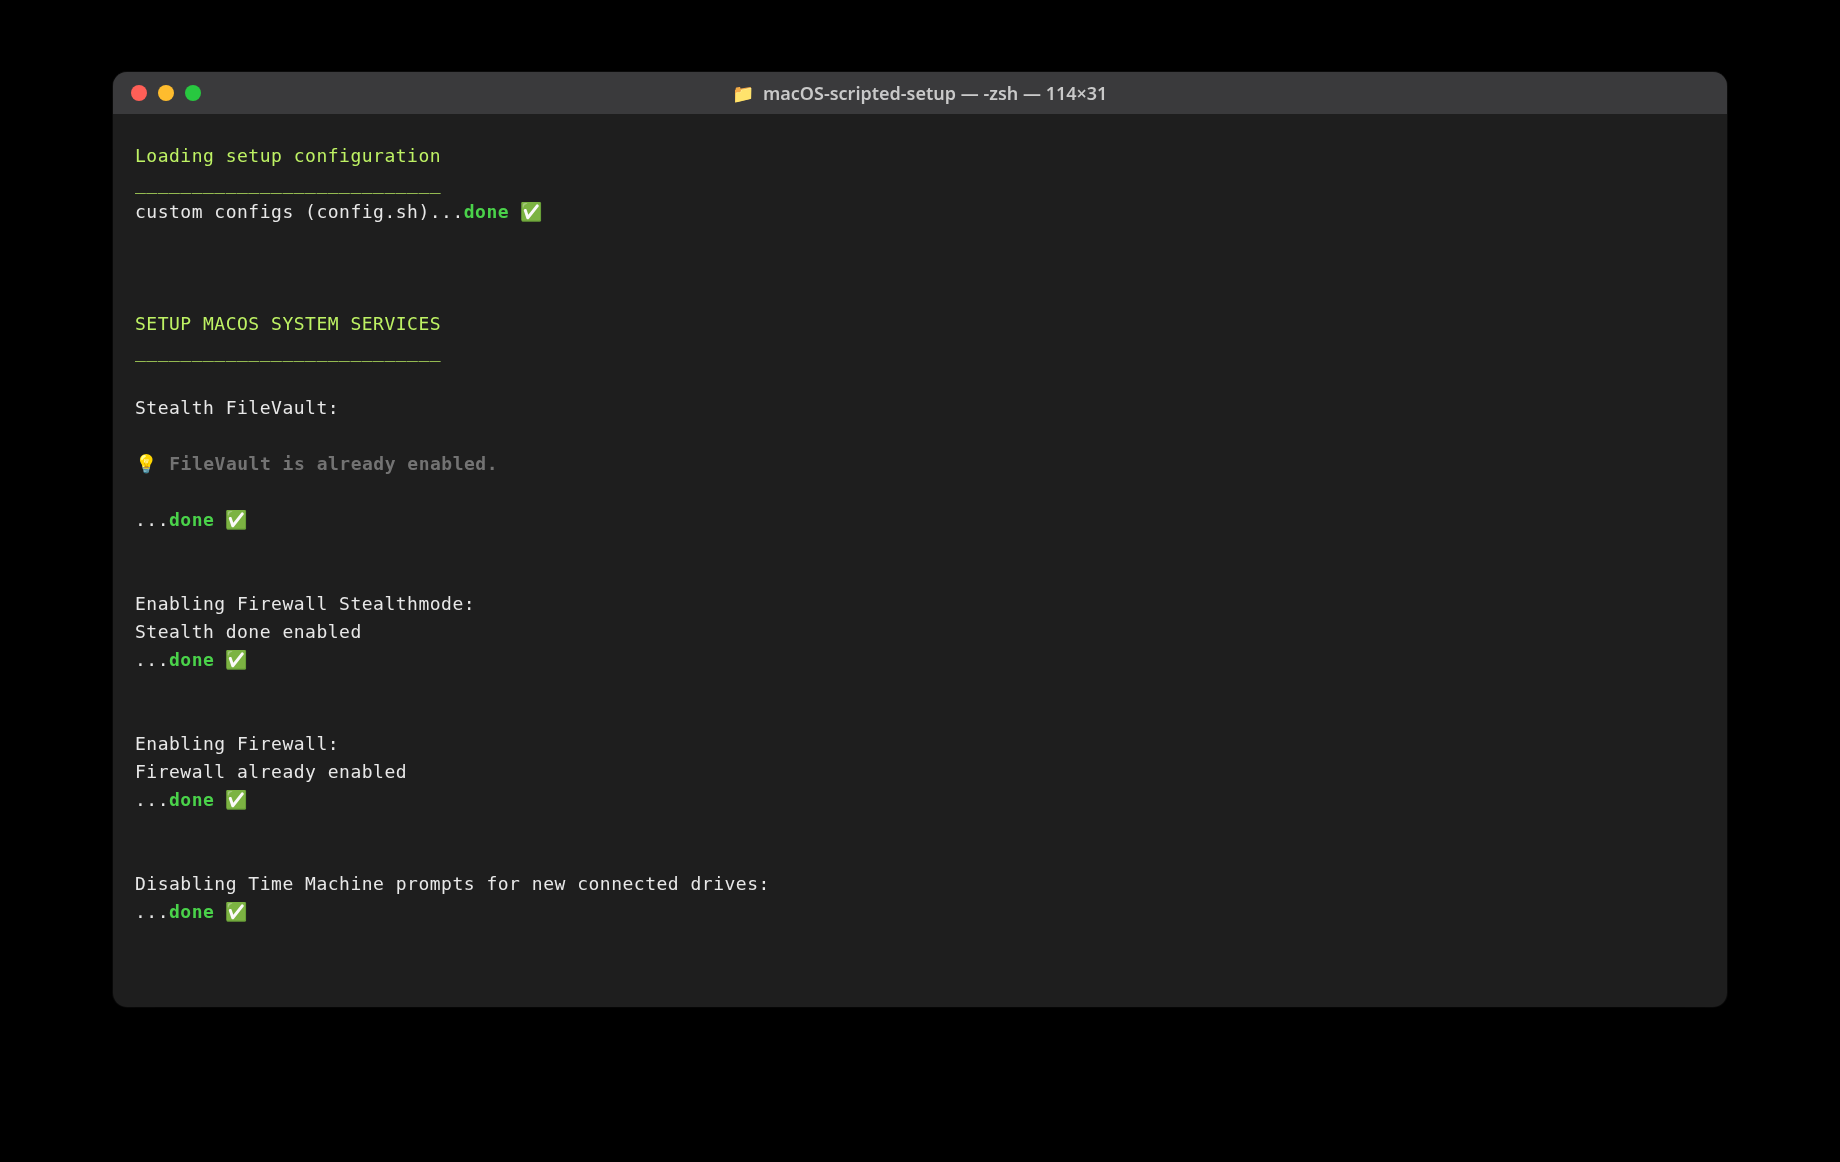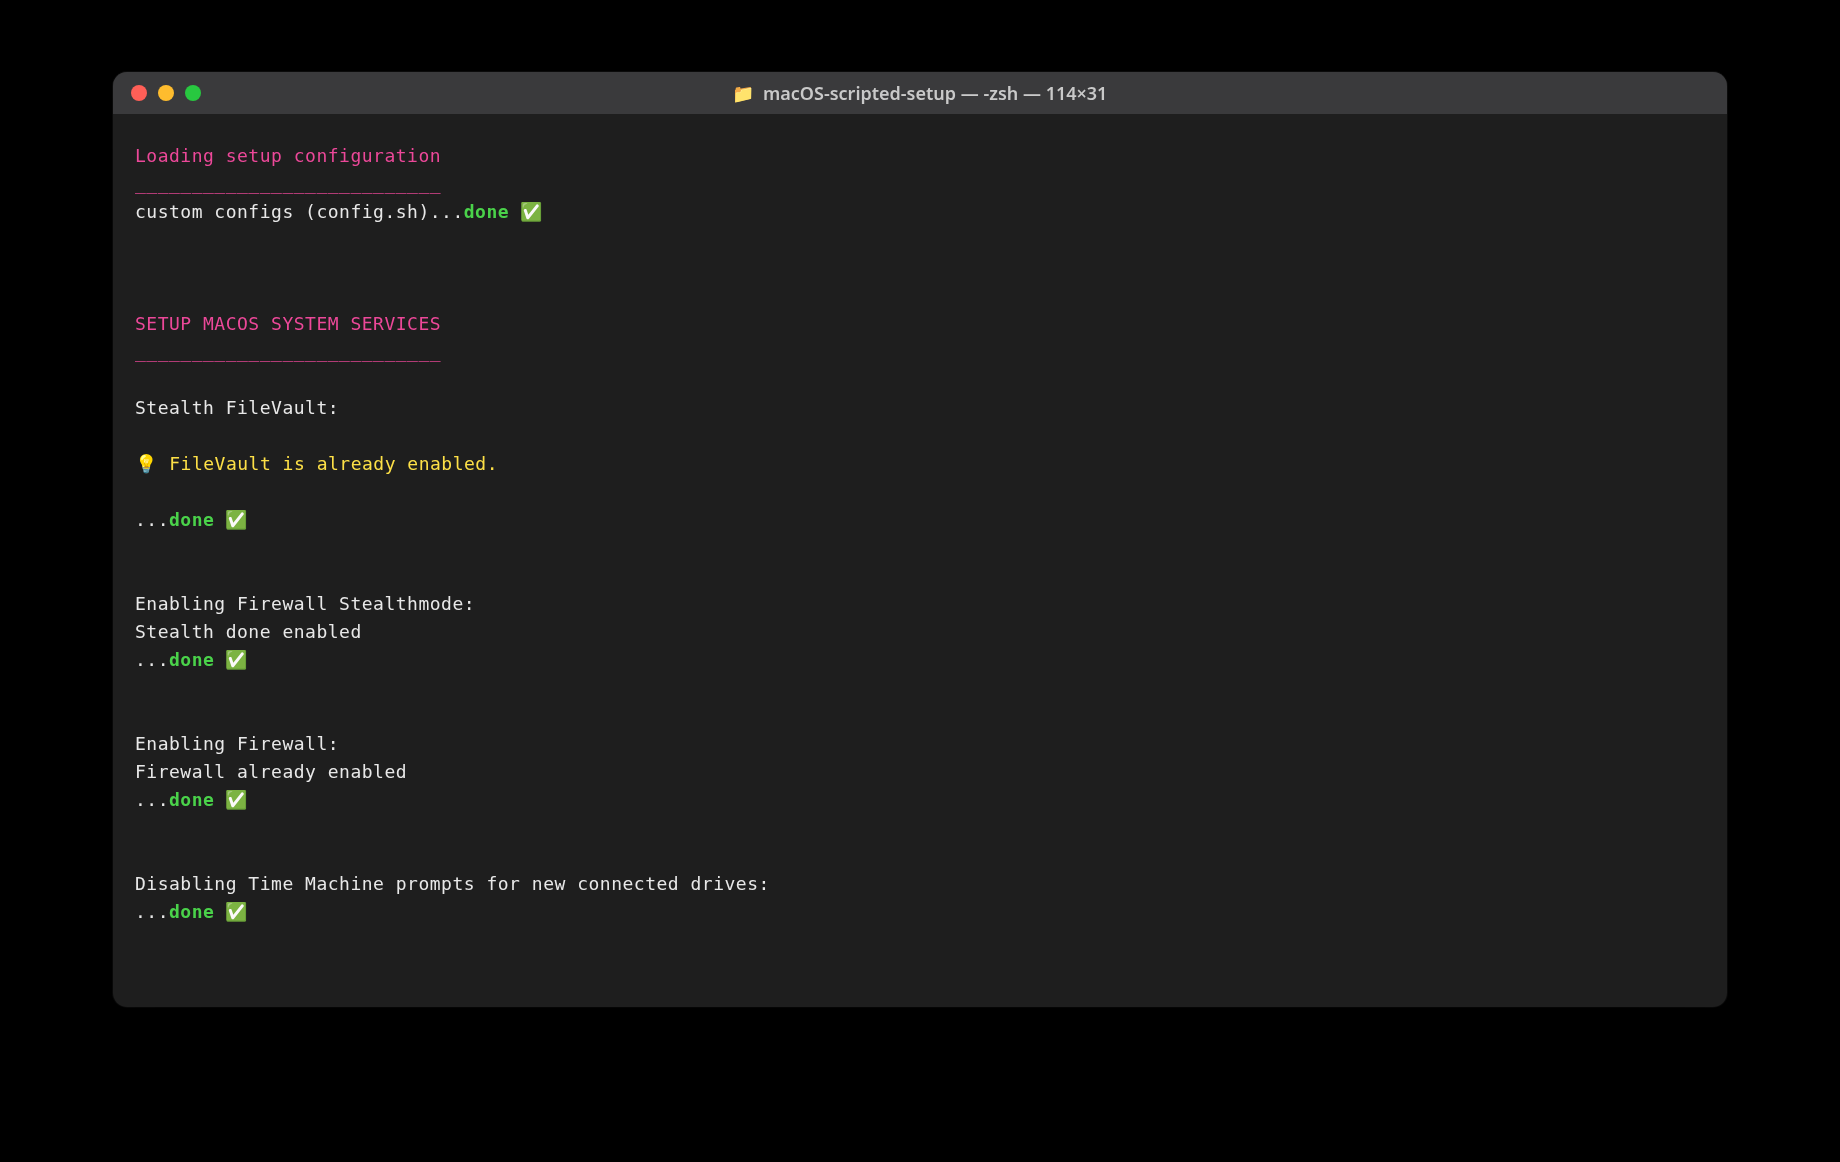--- a/index.html
+++ b/index.html
@@ -68,23 +68,23 @@
       flex: 1 1 auto;
       padding: 28px 22px 20px 22px;
       color: #e8e8e8;
       font-size: 18px;
       line-height: 28px;
       white-space: pre;
       font-family: "SF Mono", "Menlo", "Monaco", "Consolas", monospace;
       letter-spacing: 0.5px;
       overflow: hidden;
     }
-    .c-head   { color: #ec4899; }
+    .c-head   { color: #bef264; }
     .c-green  { color: #4ad24a; font-weight: bold; }
-    .c-yellow { color: #fde047; font-weight: 400; }
+    .c-yellow { color: #737373; font-weight: 700; }
     .c-bracket { color: #666; }
     .row-pw {
       display: flex;
       justify-content: space-between;
       width: 100%;
     }
     .row-pw .rhs { color: #666; }
   </style>
 </head>
 <body>

